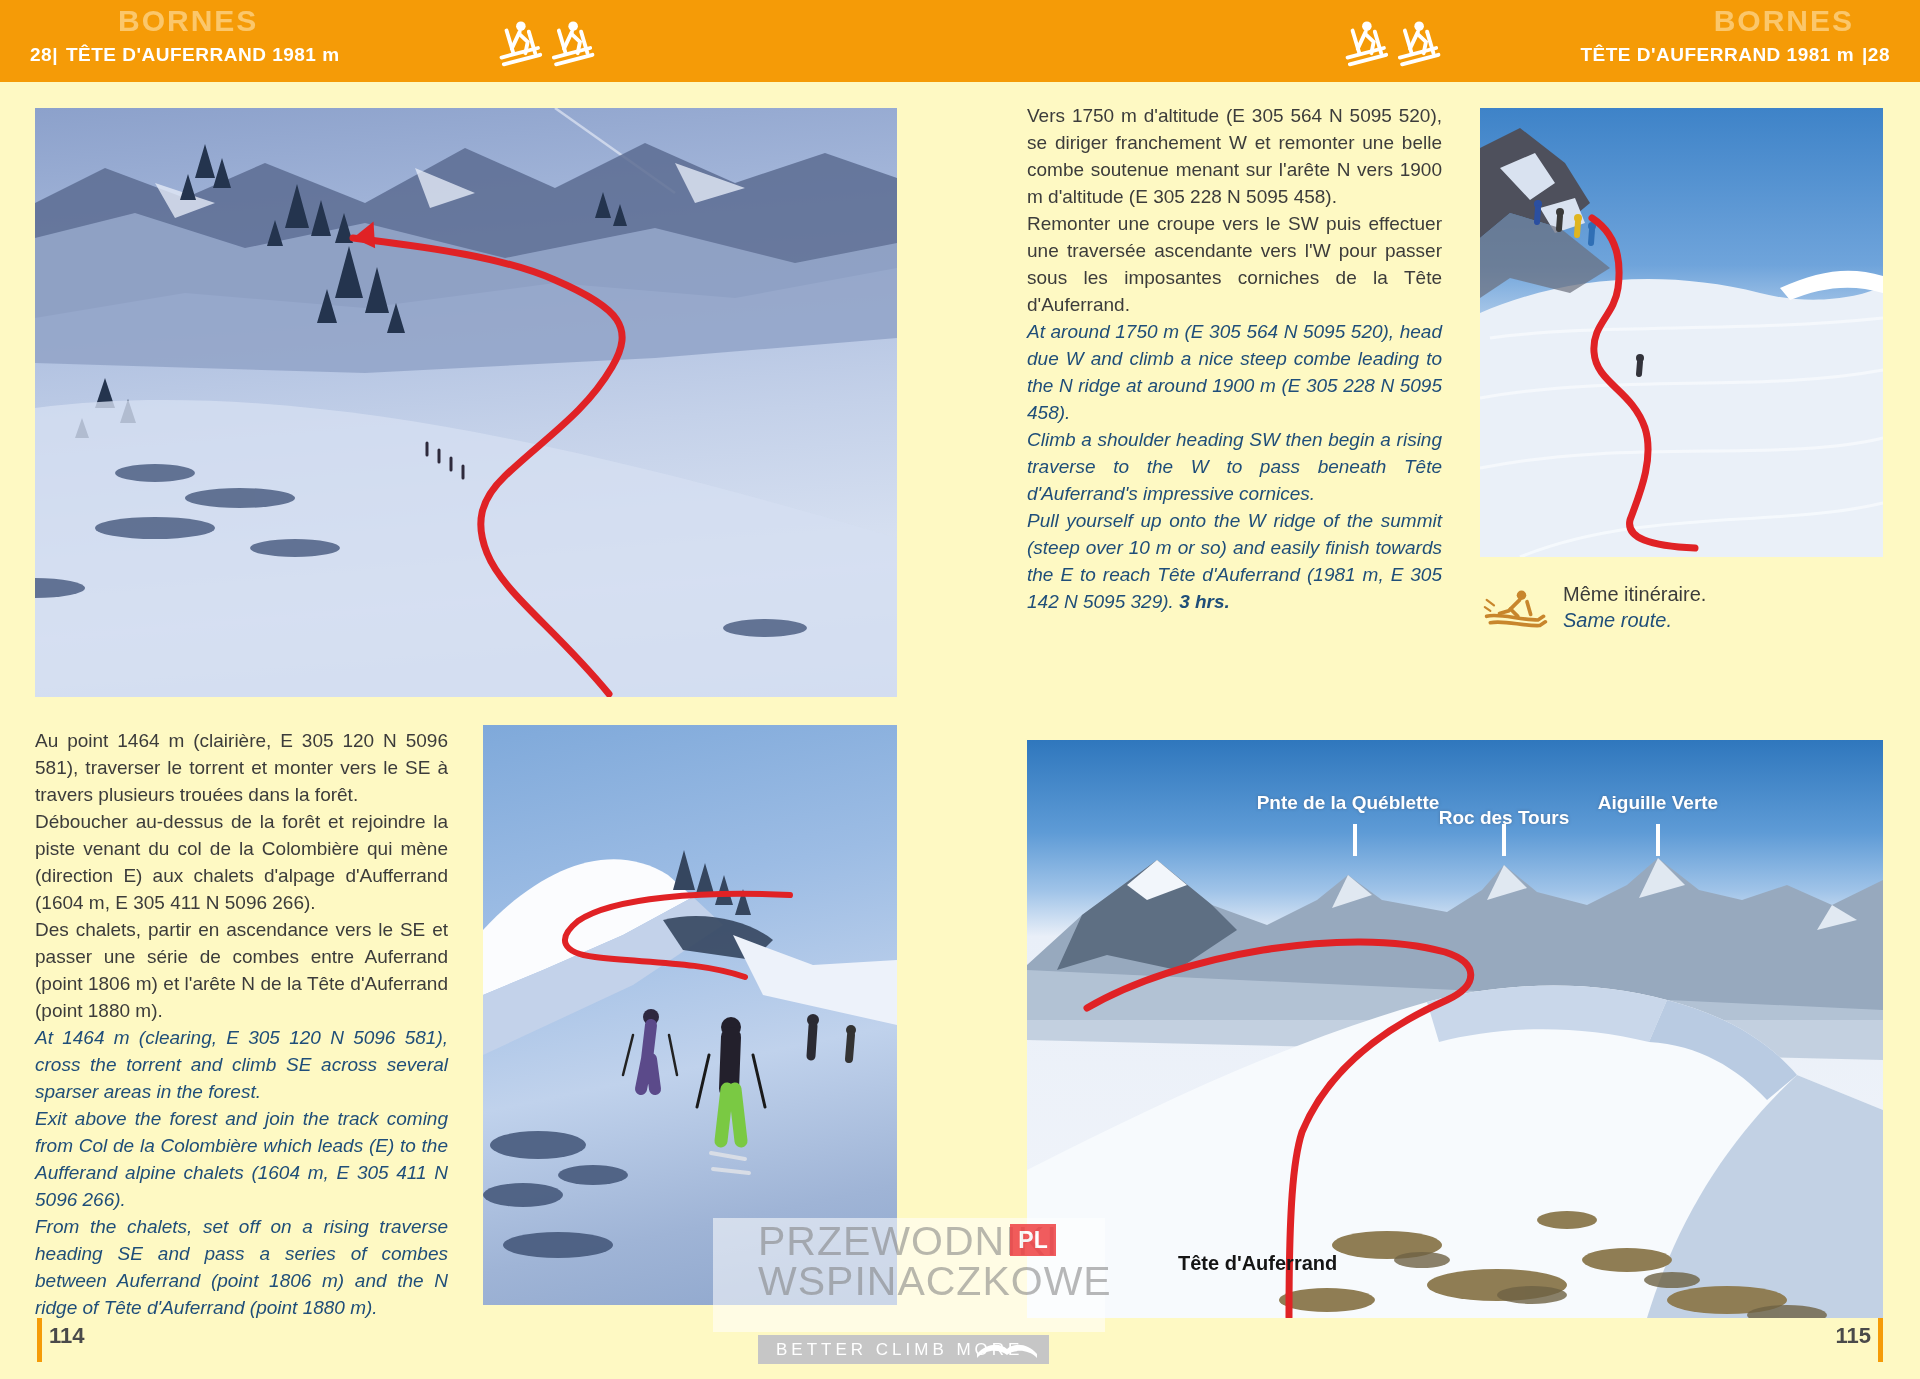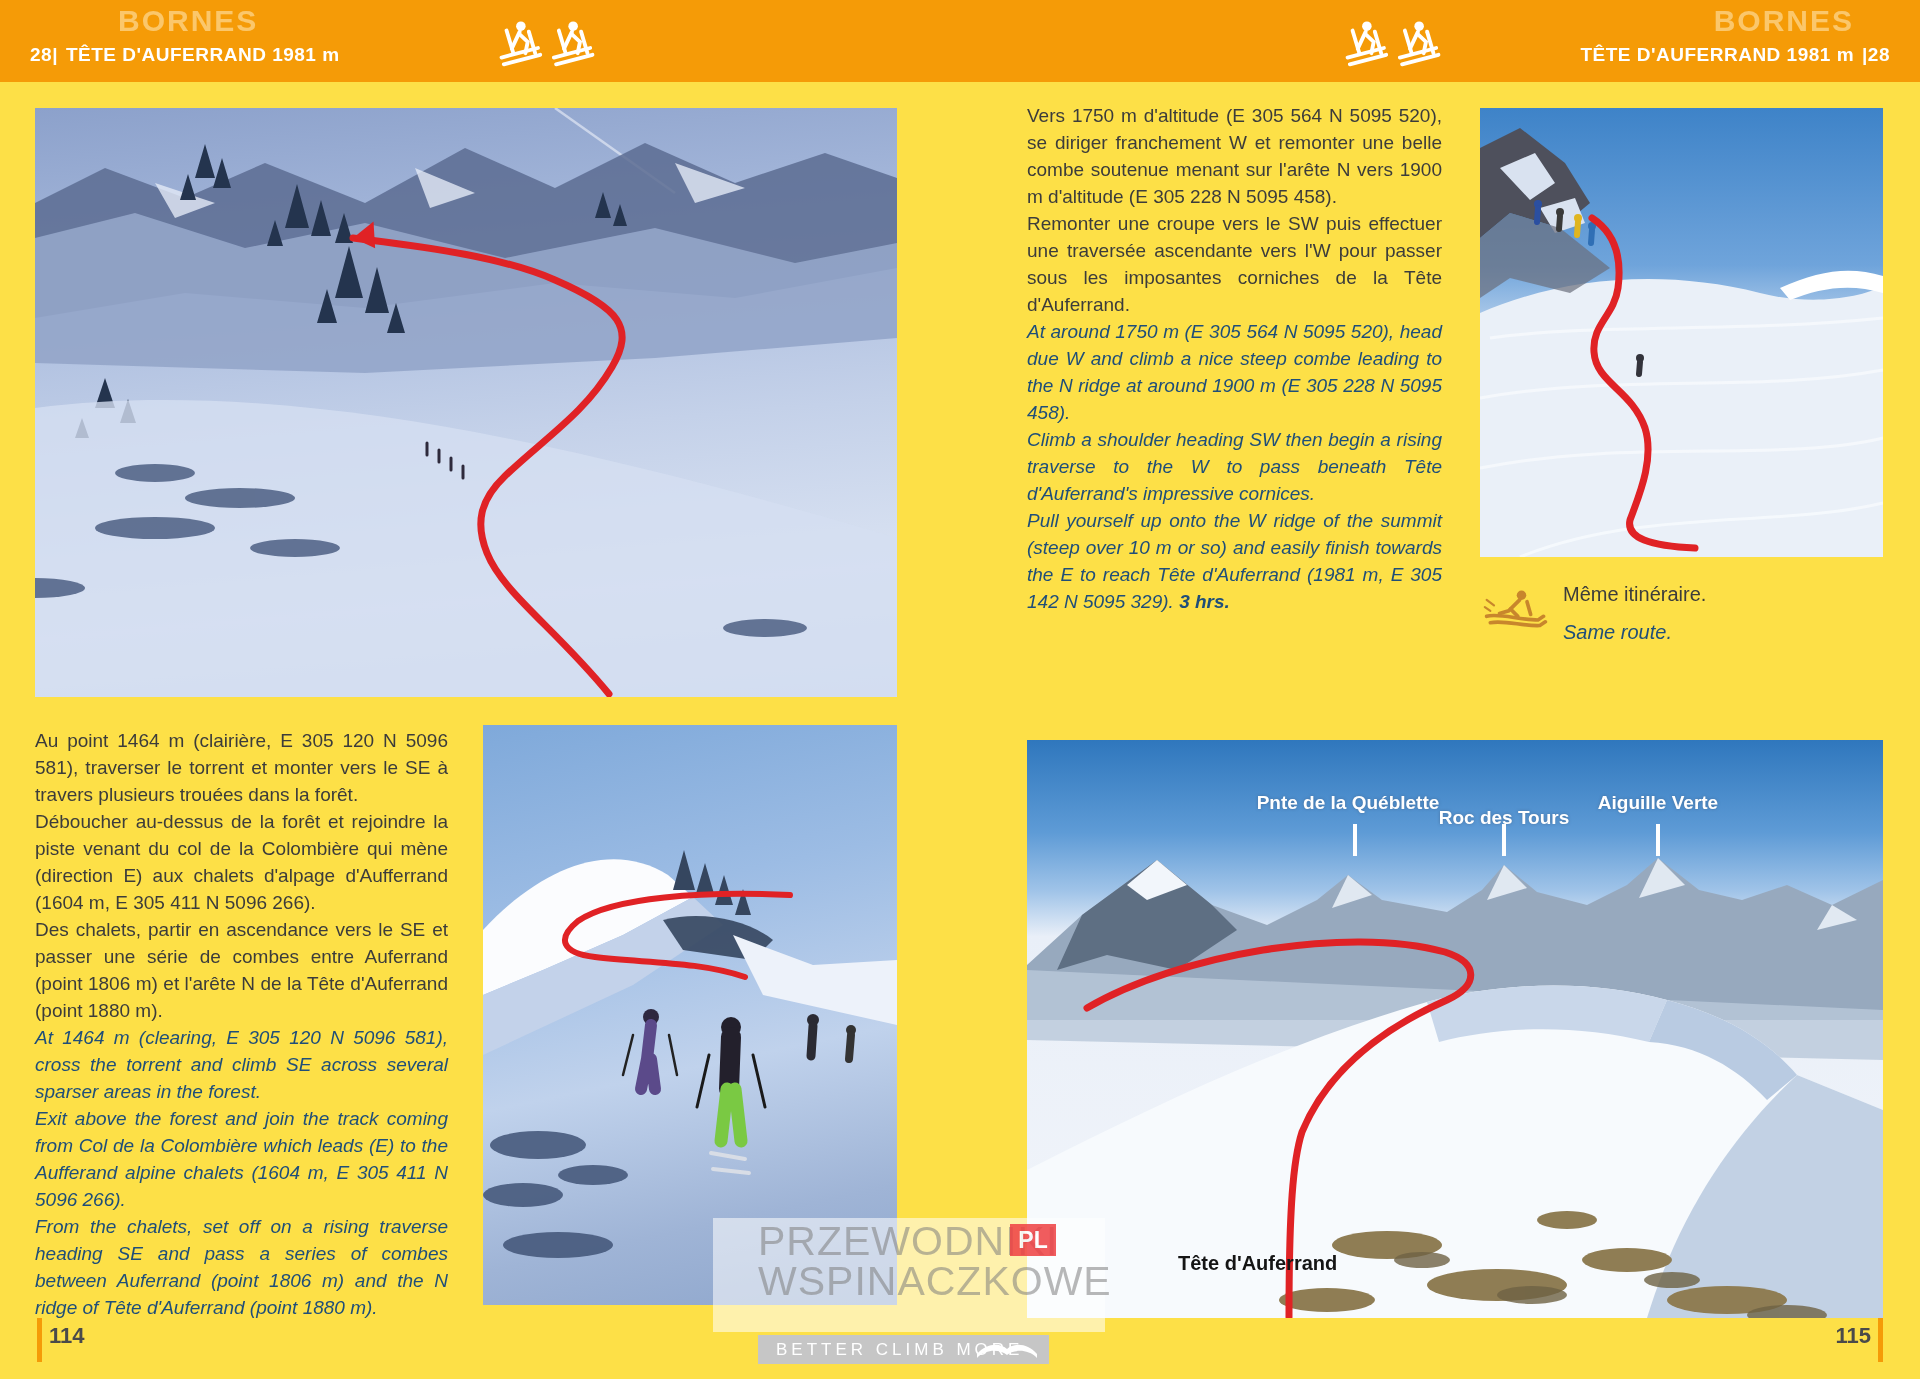--- a/index.html
+++ b/index.html
@@ -5,21 +5,21 @@
   :root{
     --orange:#F59B07;
     --red:#E02225;
     --navy:#1F4E79;
     --body:#3C3C3B;
     --wmred:#EF4043;
   }
   *{margin:0;padding:0;box-sizing:border-box;}
   html,body{width:1920px;height:1379px;background:#fff;overflow:hidden;
     font-family:"Liberation Sans","DejaVu Sans",sans-serif;}
-  #spread{position:relative;width:1920px;height:1379px;background:#fde047;}
+  #spread{position:relative;width:1920px;height:1379px;background:#fef9c3;}
 
   
   .header-bar{position:absolute;left:0;top:0;width:1920px;height:82px;background:var(--orange);}
   .bornes{position:absolute;top:4px;font-size:30px;font-weight:bold;letter-spacing:2px;
     color:rgba(255,235,190,.55);}
   .bornes.left{left:118px;}
   .bornes.right{right:66px;}
   .hdr-title{position:absolute;top:44px;font-size:19px;font-weight:bold;color:#fff;letter-spacing:.5px;}
   .hdr-title.left{left:30px;}
   .hdr-title.right{right:30px;}
@@ -53,21 +53,21 @@
   #col-right{left:1027px;top:102px;}
   .col p{margin:0;}
   .fr{color:var(--body);}
   .en{color:var(--navy);font-style:italic;}
   .col b{font-weight:bold;}
 
   
   #same-route{position:absolute;left:1483px;top:583px;width:420px;height:60px;}
   #same-route .ski-ic{position:absolute;left:0;top:0;width:66px;height:52px;}
   #same-route .t1{position:absolute;left:80px;top:0;font-size:20px;color:var(--body);}
-  #same-route .t2{position:absolute;left:80px;top:26px;font-size:20px;color:var(--navy);font-style:italic;margin-top:12px;}
+  #same-route .t2{position:absolute;left:80px;top:26px;font-size:20px;color:var(--navy);font-style:italic;}
 
   
   #watermark{position:absolute;left:713px;top:1218px;width:392px;height:146px;}
   #watermark .wash{position:absolute;left:0;top:0;width:392px;height:114px;background:rgba(255,255,255,.55);}
   #watermark .l1{position:absolute;left:45px;top:0px;font-size:41px;letter-spacing:1px;
     color:rgba(125,125,125,.55);white-space:nowrap;}
   #watermark .pl{position:absolute;left:297px;top:6px;width:46px;height:32px;background:var(--wmred);
     color:#fff;font-weight:bold;font-size:23px;text-align:center;line-height:32px;opacity:.85;}
   #watermark .l2{position:absolute;left:45px;top:40px;font-size:41px;letter-spacing:1px;
     color:rgba(125,125,125,.55);white-space:nowrap;}

